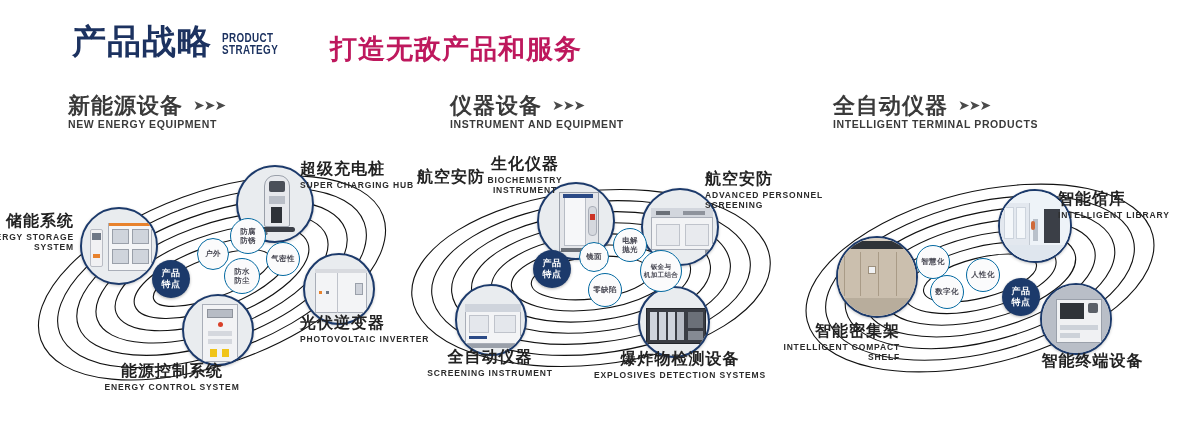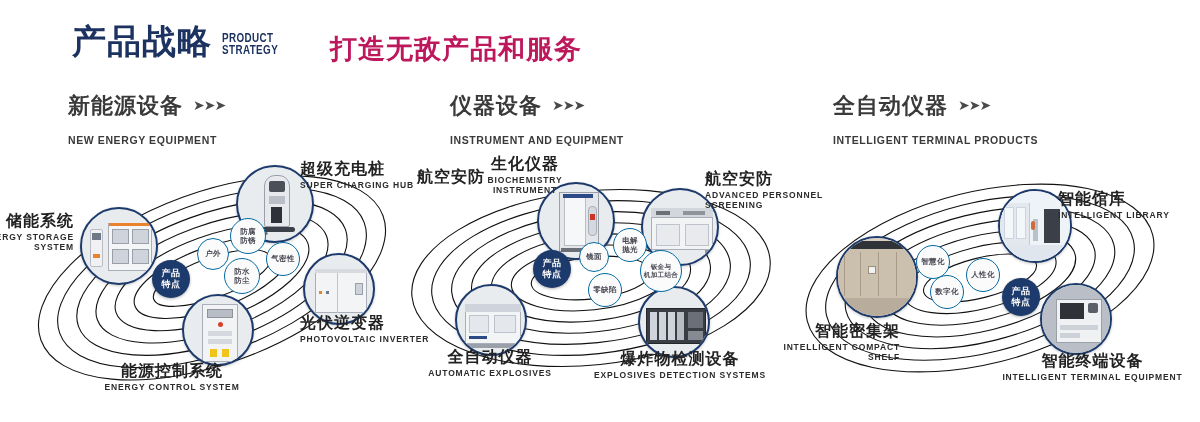--- a/index.html
+++ b/index.html
@@ -24,21 +24,21 @@
   }
   .hdr-sub{
     position:absolute;left:330px;top:36px;font-size:27px;font-weight:bold;
     color:#be185d;letter-spacing:1px;line-height:1;
   }
 
   
   .sect{position:absolute;}
   .sect .cn{font-size:22px;font-weight:bold;color:#3a3a3a;letter-spacing:1px;line-height:1.1;display:flex;align-items:center;}
   .sect .arrows{margin-left:10px;color:#4a4a4a;font-size:14px;letter-spacing:-1px;font-weight:bold;}
-  .sect .en{font-size:10.5px;color:#3a3a3a;letter-spacing:.6px;margin-top:16px;font-weight:600;}
+  .sect .en{font-size:10.5px;color:#3a3a3a;letter-spacing:.6px;margin-top:0;font-weight:600;}
 
   
   .group{position:absolute;}
   .orbit-wrap{position:absolute;left:0;top:0;}
   .orbit-wrap svg{display:block;overflow:visible;}
 
   
   .node{
     position:absolute;border-radius:50%;
     border:2px solid #1c3a6b;background:#e9ecef;
@@ -253,21 +253,21 @@
         <div class="bx" style="left:8px;top:18px;width:56px;height:40px;background:#f3f4f6;border:1px solid #a9aeb8;"></div>
         <div class="bx" style="left:8px;top:18px;width:56px;height:8px;background:#cfd4dc;"></div>
         <div class="bx" style="left:12px;top:29px;width:20px;height:18px;background:#e4e7ec;border:1px solid #bfc3cb;"></div>
         <div class="bx" style="left:37px;top:29px;width:22px;height:18px;background:#e4e7ec;border:1px solid #bfc3cb;"></div>
         <div class="bx" style="left:12px;top:50px;width:18px;height:3px;background:#2b4a86;"></div>
         <div class="bx" style="left:9px;top:58px;width:54px;height:4px;background:#9aa0aa;"></div>
       </div>
     </div>
     <div class="nlabel center" style="left:-5px;top:198px;width:200px;">
       <div class="cn">全自动仪器</div>
-      <div class="en">AUTOMATIC EXPLOSIVES</div>
+      <div class="en">SCREENING INSTRUMENT</div>
     </div>
 
     <div class="node" style="left:243px;top:136px;width:72px;height:72px;">
       <div class="art">
         <div class="bx" style="left:6px;top:20px;width:60px;height:36px;background:#3a3d44;border:1px solid #23262b;"></div>
         <div class="bx" style="left:10px;top:24px;width:7px;height:28px;background:#cfd4dc;"></div>
         <div class="bx" style="left:19px;top:24px;width:7px;height:28px;background:#cfd4dc;"></div>
         <div class="bx" style="left:28px;top:24px;width:7px;height:28px;background:#cfd4dc;"></div>
         <div class="bx" style="left:37px;top:24px;width:7px;height:28px;background:#b7bcc5;"></div>
         <div class="bx" style="left:48px;top:24px;width:15px;height:16px;background:#6b7078;"></div>
@@ -343,21 +343,20 @@
       <div class="art" style="background:#b9bec7;">
         <div class="bx" style="left:14px;top:14px;width:46px;height:44px;background:#f0f1f3;border:1px solid #9aa0aa;"></div>
         <div class="bx" style="left:18px;top:18px;width:24px;height:16px;background:#2f3338;"></div>
         <div class="bx" style="left:46px;top:18px;width:10px;height:10px;background:#5b6068;border-radius:2px;"></div>
         <div class="bx" style="left:18px;top:40px;width:38px;height:5px;background:#cdd2d9;"></div>
         <div class="bx" style="left:18px;top:48px;width:20px;height:5px;background:#cdd2d9;"></div>
       </div>
     </div>
     <div class="nlabel center" style="left:195px;top:202px;width:215px;">
       <div class="cn">智能终端设备</div>
-      <div class="en">INTELLIGENT TERMINAL EQUIPMENT</div>
     </div>
 
     <div class="bub" style="left:126px;top:95px;width:34px;height:34px;">智慧化</div>
     <div class="bub" style="left:176px;top:108px;width:34px;height:34px;">人性化</div>
     <div class="bub" style="left:140px;top:125px;width:34px;height:34px;">数字化</div>
     <div class="bub main" style="left:212px;top:128px;width:38px;height:38px;white-space:pre-line;">产品
 特点</div>
   </div>
 
 </div>

